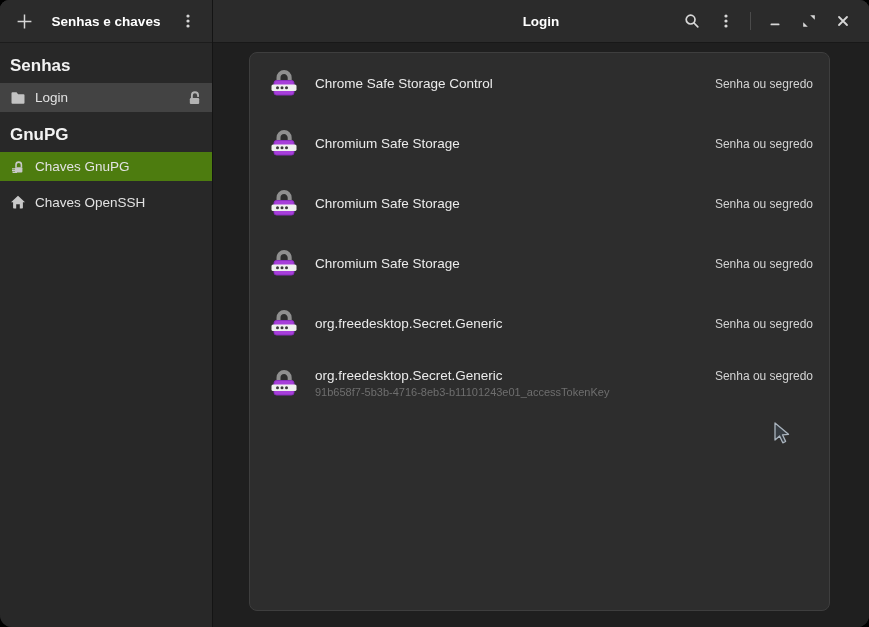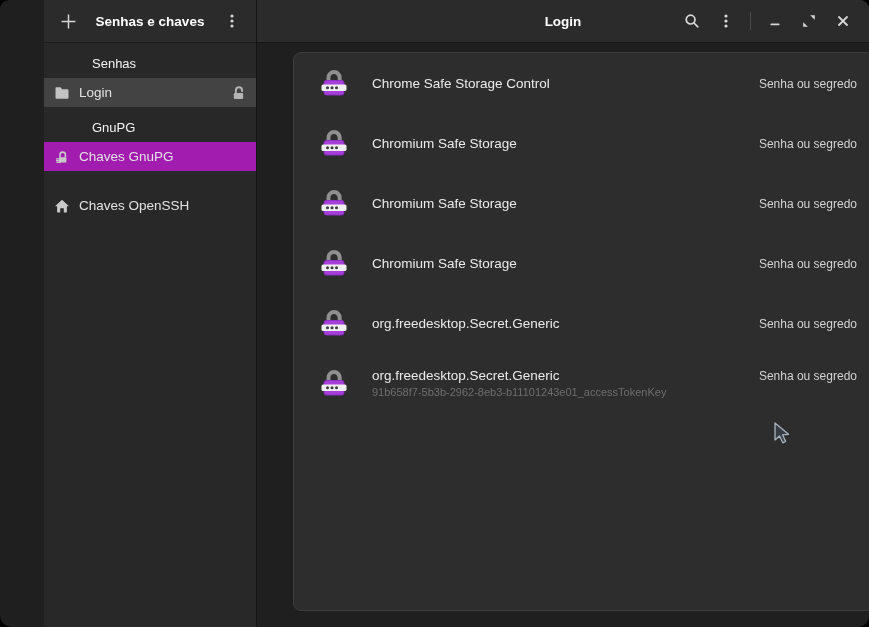--- a/index.html
+++ b/index.html
@@ -1,52 +1,52 @@
 <!DOCTYPE html>
 <html><head>
 <meta charset="utf-8">
 <style>
   html,body{margin:0;padding:0;background:#000;}
   body{width:869px;height:627px;overflow:hidden;font-family:"Liberation Sans","DejaVu Sans",sans-serif;}
   *{box-sizing:border-box;}
 
   .window{position:relative;width:869px;height:627px;border-radius:9px 9px 12px 12px;
-          overflow:hidden;display:flex;background:#1f1f1f;padding-left:44px;}
+          overflow:hidden;display:flex;background:#1f1f1f;}
 
   
   .sidebar{width:213px;min-width:213px;background:#282828;border-right:1px solid #141414;
            display:flex;flex-direction:column;}
   .sidebar-header{height:43px;min-height:43px;background:#2b2b2b;border-bottom:1px solid #1c1c1c;
                   display:flex;align-items:center;padding:0 7px;}
   .icon-btn{width:34px;height:32px;display:flex;align-items:center;justify-content:center;
             border-radius:5px;cursor:pointer;}
   .sidebar-title{flex:1;text-align:center;color:#ffffff;font-weight:bold;font-size:13.5px;
                  white-space:nowrap;overflow:hidden;}
-  .section-label{padding:13px 10px 7px 10px;color:#f2f2f2;font-weight:normal;font-size:13px;margin-left:38px;}
+  .section-label{padding:13px 10px 7px 10px;color:#f2f2f2;font-weight:bold;font-size:17px;}
   .side-row{height:29px;display:flex;align-items:center;gap:9px;padding:0 10px;
             color:#e2e2e2;font-size:13.5px;cursor:pointer;}
   .side-row.selected{background:#434343;}
-  .side-row.hovered{background:#a21caf;}
-  .side-row + .side-row{margin-top:20px;}
+  .side-row.hovered{background:#4d7c0f;}
+  .side-row + .side-row{margin-top:0;align-items:flex-end;}
   .side-row .trailing{margin-left:auto;display:flex;align-items:center;}
 
   
   .main{flex:1;display:flex;flex-direction:column;background:#1f1f1f;min-width:0;}
   .main-header{height:43px;min-height:43px;background:#2b2b2b;border-bottom:1px solid #181818;
                position:relative;display:flex;align-items:center;justify-content:flex-end;
                padding-right:9px;}
   .main-title{position:absolute;left:0;right:0;text-align:center;color:#ffffff;
               font-weight:bold;font-size:13.5px;pointer-events:none;}
   .win-sep{width:1px;height:18px;background:#4b4b4b;margin:0 7px;}
 
   .content{flex:1;position:relative;background:#1f1f1f;}
   .card{position:absolute;left:36px;top:9px;width:581px;height:559px;background:#2d2d2d;
         border:1px solid #3e3e3e;border-radius:8px;overflow:hidden;}
 
-  .row{height:60px;display:flex;align-items:center;padding:0 16px;gap:20px;cursor:pointer;margin-left:6px;}
+  .row{height:60px;display:flex;align-items:center;padding:0 16px;gap:13px;cursor:pointer;}
   .row-icon{flex:none;display:flex;align-items:center;}
   .row-text{flex:1;min-width:0;}
   .row-line1{display:flex;align-items:baseline;justify-content:space-between;gap:12px;}
   .row-title{color:#ebebeb;font-size:13.5px;white-space:nowrap;overflow:hidden;}
   .row-badge{color:#d3d3d3;font-size:12px;white-space:nowrap;}
   .row-subtitle{color:#6e6e6e;font-size:11px;margin-top:3px;white-space:nowrap;overflow:hidden;}
 
   .cursor{position:absolute;left:773px;top:421px;pointer-events:none;z-index:50;}
 </style>
 </head>
@@ -250,21 +250,21 @@
               <circle cx="11.5" cy="22.8" r="1.5" fill="#3a3a3a"></circle>
                 <circle cx="16" cy="22.8" r="1.5" fill="#3a3a3a"></circle>
                 <circle cx="20.5" cy="22.8" r="1.5" fill="#3a3a3a"></circle>
             </svg>
           </span>
           <div class="row-text">
             <div class="row-line1">
               <span class="row-title">org.freedesktop.Secret.Generic</span>
               <span class="row-badge">Senha ou segredo</span>
             </div>
-            <div class="row-subtitle">91b658f7-5b3b-2962-8eb3-b11101243e01_accessTokenKey</div>
+            <div class="row-subtitle">91b658f7-5b3b-4716-8eb3-b11101243e01_accessTokenKey</div>
           </div>
         </div>
 
       </div>
     </div>
   </div>
 
   <div class="cursor">
     <svg width="22" height="26" viewBox="0 0 22 26">
       <polygon points="2,2 2,19 6.6,15 9.8,21.8 12.6,20.4 9.5,13.8 15.5,13.3" fill="#363c42" stroke="#aab4be" stroke-width="1.3" stroke-linejoin="round"></polygon>

